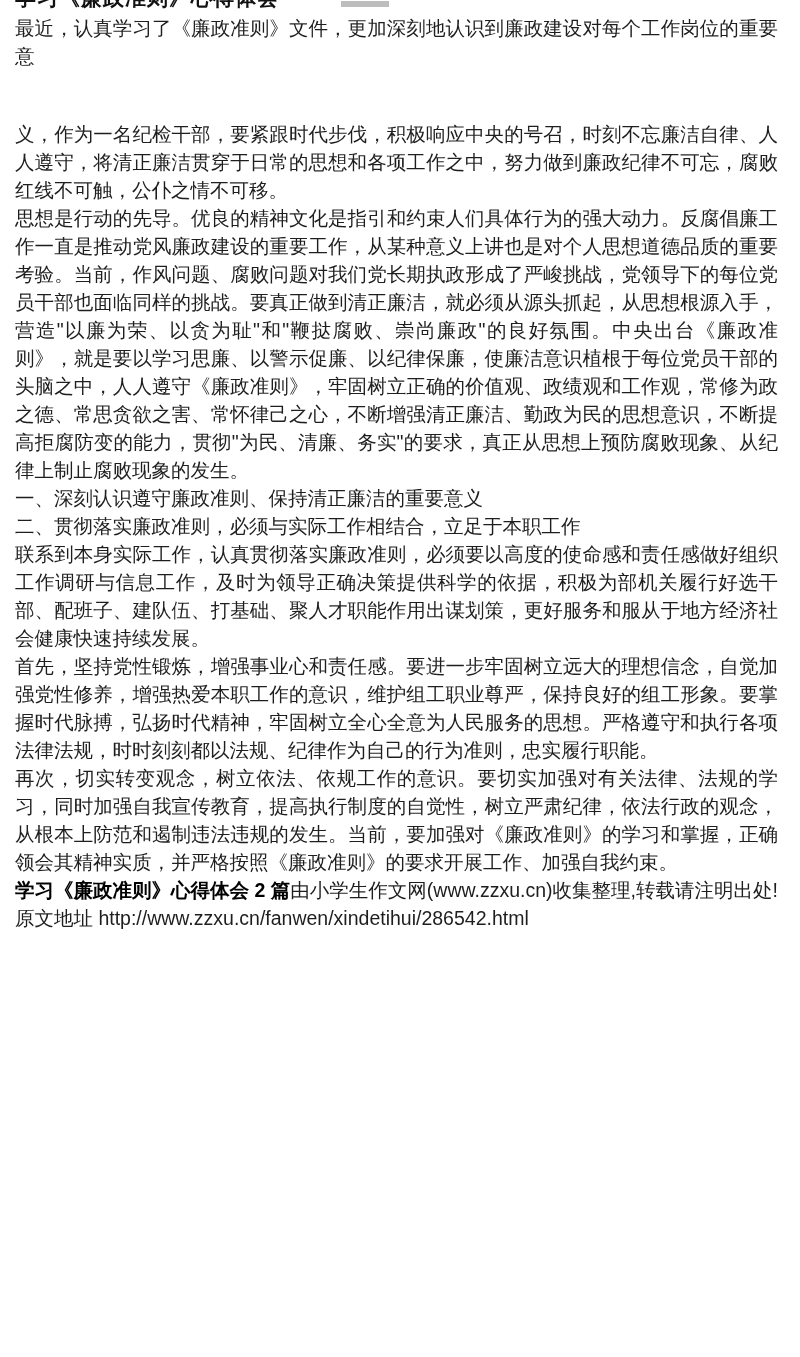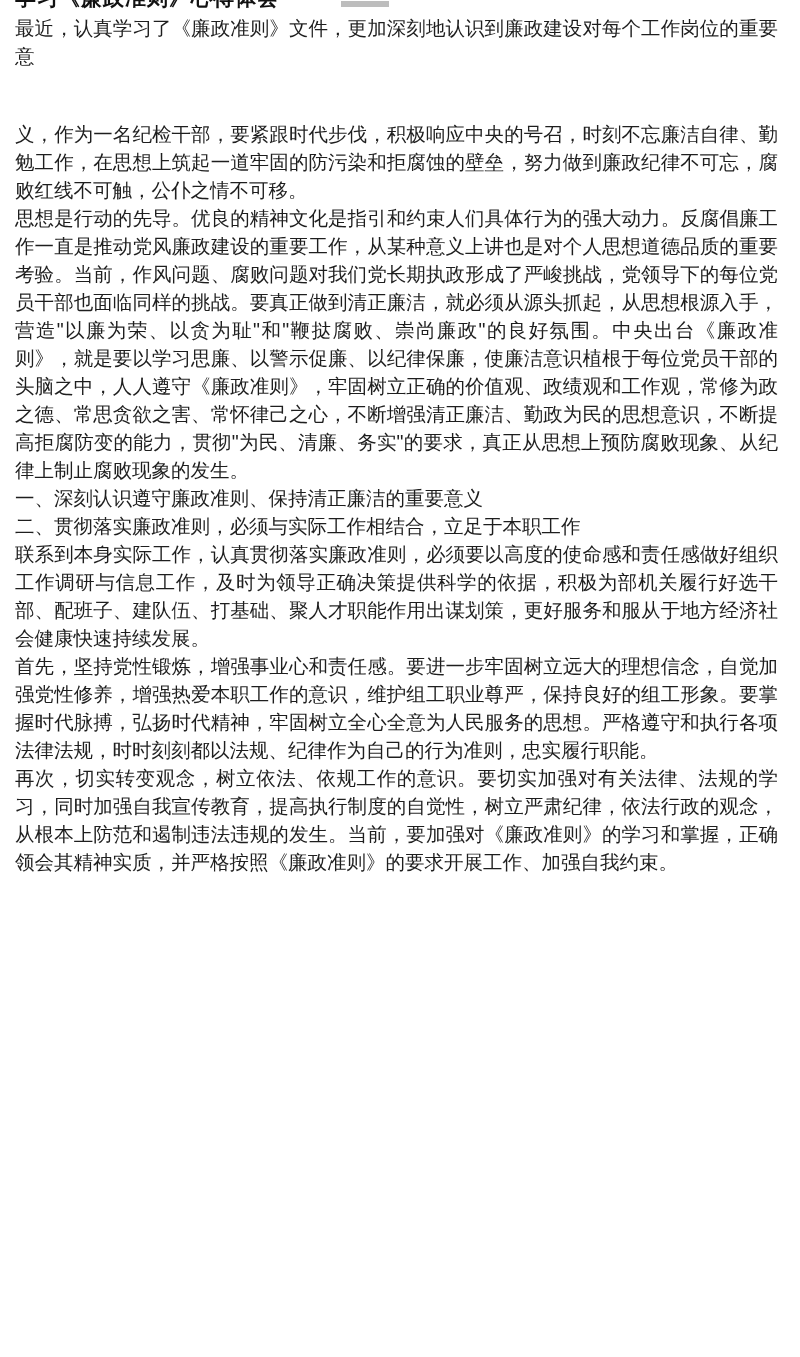--- a/index.html
+++ b/index.html
@@ -68,30 +68,31 @@
 
   <div class="title-clip">
     <h1>学习《廉政准则》心得体会</h1>
     <span class="frag"></span>
   </div>
 
   <p class="para first-line">最近，认真学习了《廉政准则》文件，更加深刻地认识到廉政建设对每个工作岗位的重要意</p>
 
   <div class="gap"></div>
 
-  <p class="para">义，作为一名纪检干部，要紧跟时代步伐，积极响应中央的号召，时刻不忘廉洁自律、勤勉工作，在思想上筑起一道牢固的防污染和拒腐蚀的壁垒，努力做到廉政纪律不可忘，腐败红线不可触，公仆之情不可移。</p>
+  <p class="para">义，作为一名纪检干部，要紧跟时代步伐，积极响应中央的号召，时刻不忘廉洁自律、人人遵守，将清正廉洁贯穿于日常的思想和各项工作之中，努力做到廉政纪律不可忘，腐败红线不可触，公仆之情不可移。</p>
 
   <p class="para">思想是行动的先导。优良的精神文化是指引和约束人们具体行为的强大动力。反腐倡廉工作一直是推动党风廉政建设的重要工作，从某种意义上讲也是对个人思想道德品质的重要考验。当前，作风问题、腐败问题对我们党长期执政形成了严峻挑战，党领导下的每位党员干部也面临同样的挑战。要真正做到清正廉洁，就必须从源头抓起，从思想根源入手，营造"以廉为荣、以贪为耻"和"鞭挞腐败、崇尚廉政"的良好氛围。中央出台《廉政准则》，就是要以学习思廉、以警示促廉、以纪律保廉，使廉洁意识植根于每位党员干部的头脑之中，人人遵守《廉政准则》，牢固树立正确的价值观、政绩观和工作观，常修为政之德、常思贪欲之害、常怀律己之心，不断增强清正廉洁、勤政为民的思想意识，不断提高拒腐防变的能力，贯彻"为民、清廉、务实"的要求，真正从思想上预防腐败现象、从纪律上制止腐败现象的发生。</p>
 
   <p class="para">一、深刻认识遵守廉政准则、保持清正廉洁的重要意义</p>
 
   <p class="para">二、贯彻落实廉政准则，必须与实际工作相结合，立足于本职工作</p>
 
   <p class="para">联系到本身实际工作，认真贯彻落实廉政准则，必须要以高度的使命感和责任感做好组织工作调研与信息工作，及时为领导正确决策提供科学的依据，积极为部机关履行好选干部、配班子、建队伍、打基础、聚人才职能作用出谋划策，更好服务和服从于地方经济社会健康快速持续发展。</p>
 
   <p class="para">首先，坚持党性锻炼，增强事业心和责任感。要进一步牢固树立远大的理想信念，自觉加强党性修养，增强热爱本职工作的意识，维护组工职业尊严，保持良好的组工形象。要掌握时代脉搏，弘扬时代精神，牢固树立全心全意为人民服务的思想。严格遵守和执行各项法律法规，时时刻刻都以法规、纪律作为自己的行为准则，忠实履行职能。</p>
 
 
   <p class="para">再次，切实转变观念，树立依法、依规工作的意识。要切实加强对有关法律、法规的学习，同时加强自我宣传教育，提高执行制度的自觉性，树立严肃纪律，依法行政的观念，从根本上防范和遏制违法违规的发生。当前，要加强对《廉政准则》的学习和掌握，正确领会其精神实质，并严格按照《廉政准则》的要求开展工作、加强自我约束。</p>
 
 
+  <p class="para"><span class="bold-run">学习《廉政准则》心得体会 2 篇</span><span>由小学生作文网(www.zzxu.cn)收集整理,转载请注明出处!原文地址 http://www.zzxu.cn/fanwen/xindetihui/286542.html</span></p>
 
 </article>
 
 </body></html>

